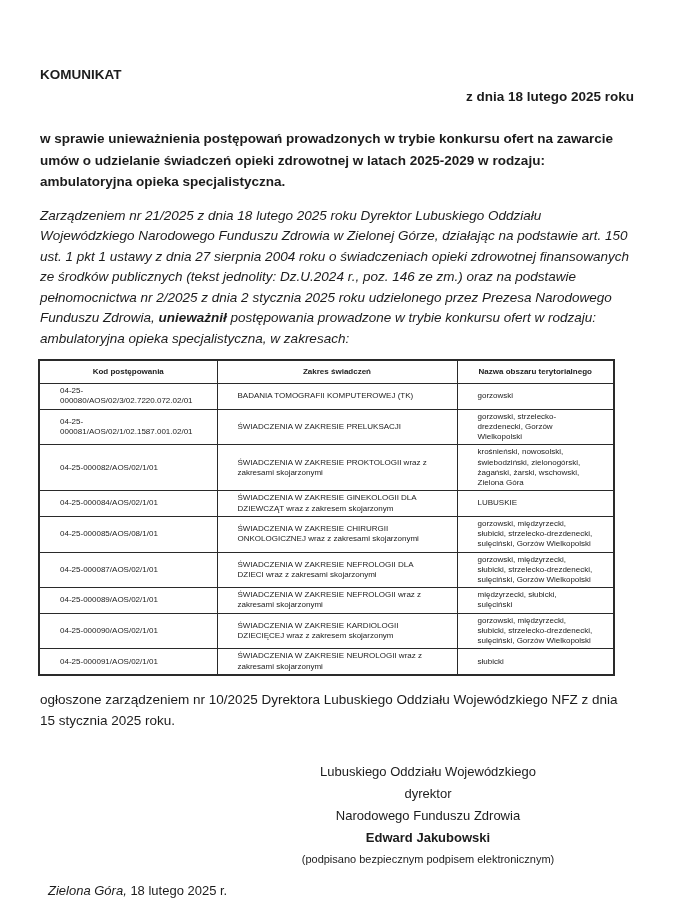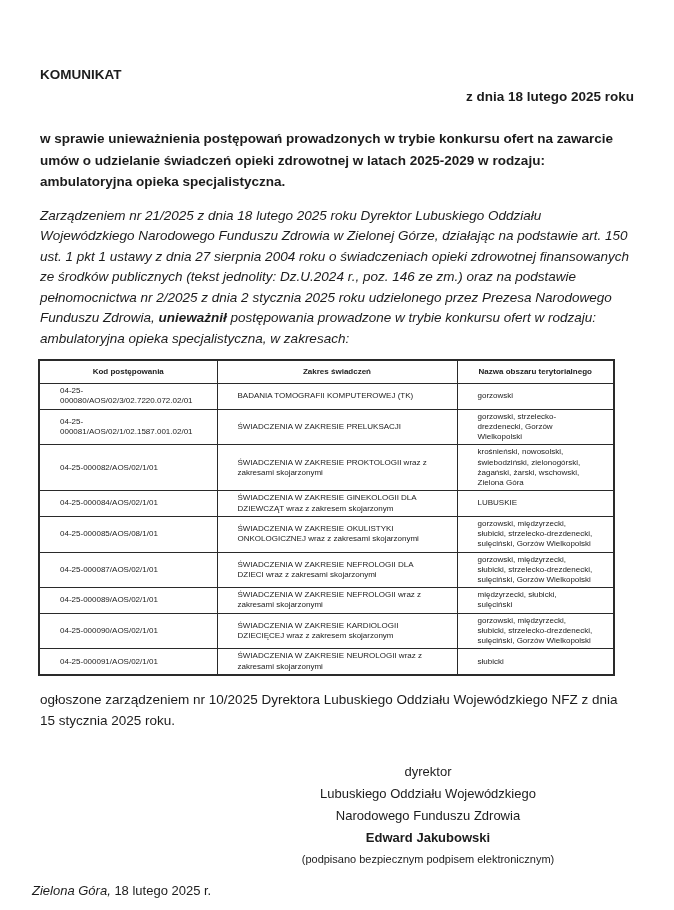--- a/index.html
+++ b/index.html
@@ -20,21 +20,21 @@
   table.proc th, table.proc td {
     border:1px solid #2a2a2a; font-size:8px; line-height:1.28;
     padding:2px 20px; vertical-align:middle; overflow:hidden;
     word-wrap:break-word;
   }
   table.proc th { font-weight:bold; text-align:center; padding:6px 16px; }
   .closing { font-size:13.5px; line-height:21px; margin:13px 0 0 0; }
   .signature { width:340px; margin:30px 36px 0 auto; text-align:center; font-size:13px; line-height:22px; }
   .signature .name { font-weight:bold; }
   .signature .note { font-size:11px; line-height:20px; }
-  .place-date { position:absolute; left:32px; bottom:12px; font-size:13px; }
+  .place-date { position:absolute; left:48px; bottom:12px; font-size:13px; }
   .place-date .place { font-style:italic; }
 </style>
 </head>
 <body>
 
 <div class="page">
 
   <h1 class="title">KOMUNIKAT</h1>
   <div class="date-line">z dnia 18 lutego 2025 roku</div>
 
@@ -71,21 +71,21 @@
           <td>ŚWIADCZENIA W ZAKRESIE PROKTOLOGII wraz z zakresami skojarzonymi</td>
           <td>krośnieński, nowosolski, świebodziński, zielonogórski, żagański, żarski, wschowski, Zielona Góra</td>
         </tr>
         <tr>
           <td>04-25-000084/AOS/02/1/01</td>
           <td>ŚWIADCZENIA W ZAKRESIE GINEKOLOGII DLA DZIEWCZĄT wraz z zakresem skojarzonym</td>
           <td>LUBUSKIE</td>
         </tr>
         <tr>
           <td>04-25-000085/AOS/08/1/01</td>
-          <td>ŚWIADCZENIA W ZAKRESIE OKULISTYKI ONKOLOGICZNEJ wraz z zakresami skojarzonymi</td>
+          <td>ŚWIADCZENIA W ZAKRESIE CHIRURGII ONKOLOGICZNEJ wraz z zakresami skojarzonymi</td>
           <td>gorzowski, międzyrzecki, słubicki, strzelecko-drezdenecki, sulęciński, Gorzów Wielkopolski</td>
         </tr>
         <tr>
           <td>04-25-000087/AOS/02/1/01</td>
           <td>ŚWIADCZENIA W ZAKRESIE NEFROLOGII DLA DZIECI wraz z zakresami skojarzonymi</td>
           <td>gorzowski, międzyrzecki, słubicki, strzelecko-drezdenecki, sulęciński, Gorzów Wielkopolski</td>
         </tr>
         <tr>
           <td>04-25-000089/AOS/02/1/01</td>
           <td>ŚWIADCZENIA W ZAKRESIE NEFROLOGII wraz z zakresami skojarzonymi</td>
@@ -100,22 +100,22 @@
           <td>04-25-000091/AOS/02/1/01</td>
           <td>ŚWIADCZENIA W ZAKRESIE NEUROLOGII wraz z zakresami skojarzonymi</td>
           <td>słubicki</td>
         </tr>
       </tbody>
   </table>
 
   <p class="closing">ogłoszone zarządzeniem nr 10/2025 Dyrektora Lubuskiego Oddziału Wojewódzkiego NFZ z dnia 15 stycznia 2025 roku.</p>
 
   <div class="signature">
+    <div>Lubuskiego Oddziału Wojewódzkiego</div>
     <div>dyrektor</div>
-    <div>Lubuskiego Oddziału Wojewódzkiego</div>
     <div>Narodowego Funduszu Zdrowia</div>
     <div class="name">Edward Jakubowski</div>
     <div class="note">(podpisano bezpiecznym podpisem elektronicznym)</div>
   </div>
 
   <div class="place-date"><span class="place">Zielona Góra,</span><span> 18 lutego 2025 r.</span></div>
 
 </div>
 
 </body></html>

